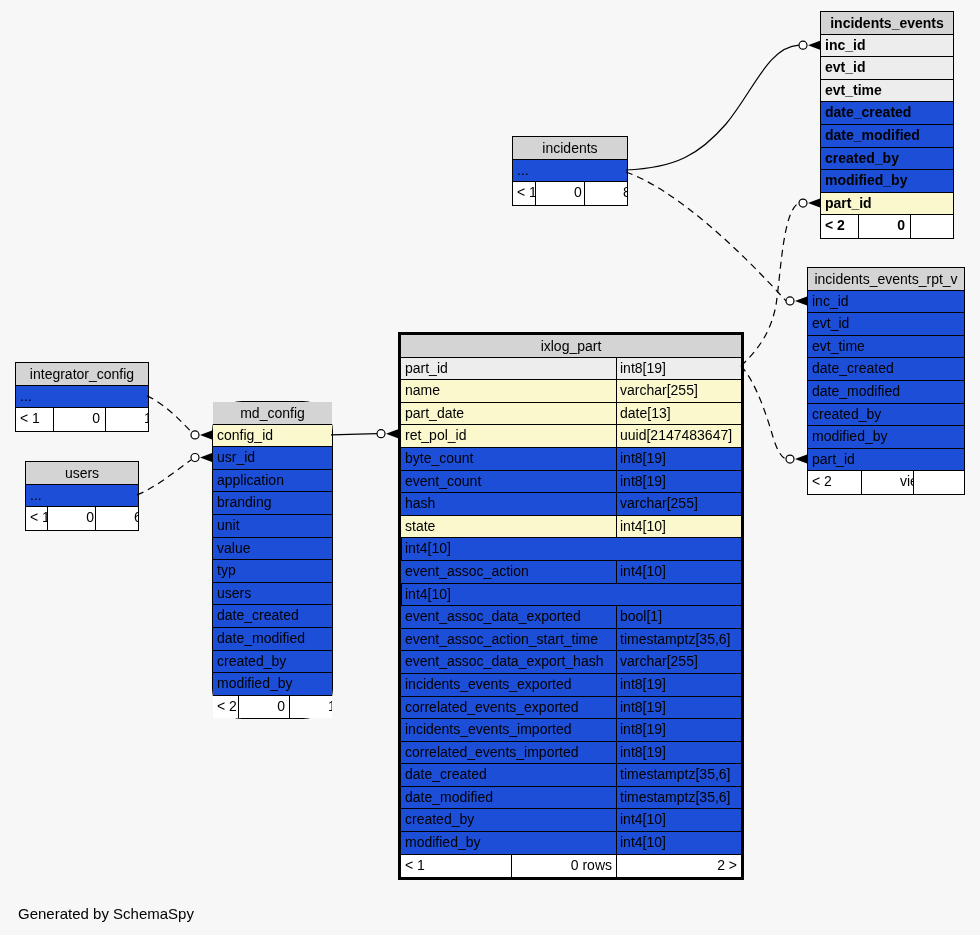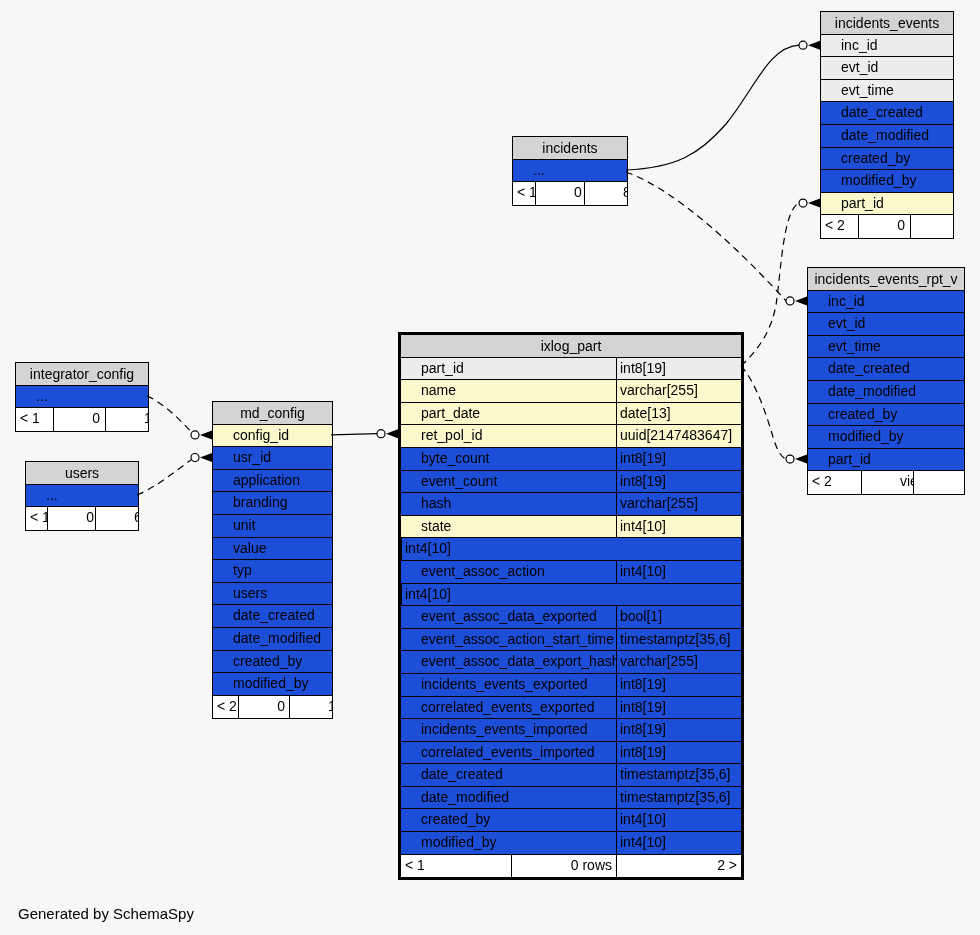--- a/index.html
+++ b/index.html
@@ -21,35 +21,35 @@
     background:var(--header,#d4d4d4);border-bottom:1px solid #000;
     box-sizing:border-box;white-space:nowrap;overflow:hidden;
   }
   .row{
     height:22.6px;line-height:21.6px;border-bottom:1px solid #000;
     box-sizing:border-box;display:flex;align-items:stretch;white-space:nowrap;
     background:#1d4ed8;
   }
   .row.pk{background:var(--pk,#ededed);}
   .row.fk{background:var(--fk,#fbf8cd);}
-  .cname{flex:1;padding-left:20px;overflow:hidden;}
+  .cname{flex:1;padding-left:4px;overflow:hidden;}
   .ctype{border-left:1px solid #000;box-sizing:border-box;padding-left:3px;flex-shrink:0;overflow:hidden;}
   .ftr{
     height:22.6px;line-height:21.6px;display:flex;align-items:stretch;
     box-sizing:border-box;white-space:nowrap;background:#fff;
   }
   .fcell{box-sizing:border-box;padding:0 4px;overflow:hidden;}
   .fcell + .fcell{border-left:1px solid #000;padding-left:38px;}
   .credit{position:absolute;left:18px;top:905px;font-size:15px;z-index:2;}
 </style>
 </head>
 <body style="background: rgb(247, 247, 247);">
 
 <div id="table-layer">
-    <div class="tbl" style="left: 820px; top: 11px; width: 132px;">
+    <div class="tbl" style="left: 820px; top: 11px; width: 132px; font-weight: bold;">
       <div class="hdr">incidents_events</div>
       <div class="row pk">
         <span class="cname">inc_id</span>
       </div>
       <div class="row pk">
         <span class="cname">evt_id</span>
       </div>
       <div class="row pk">
         <span class="cname">evt_time</span>
       </div>
@@ -132,21 +132,21 @@
       <div class="hdr">users</div>
       <div class="row plain">
         <span class="cname">...</span>
       </div>
       <div class="ftr">
         <span class="fcell" style="width: 31px; text-align: left;">&lt; 1</span>
         <span class="fcell" style="width: 51px; text-align: center;">0 rows</span>
         <span class="fcell" style="flex: 1 1 0%; text-align: center;">6 &gt;</span>
       </div>
     </div>
-    <div class="tbl" style="left: 212px; top: 401px; width: 119px;">
+    <div class="tbl" style="left: 212px; top: 401px; width: 119px; border-radius: 30px;">
       <div class="hdr">md_config</div>
       <div class="row fk">
         <span class="cname">config_id</span>
       </div>
       <div class="row plain">
         <span class="cname">usr_id</span>
       </div>
       <div class="row plain">
         <span class="cname">application</span>
       </div>

